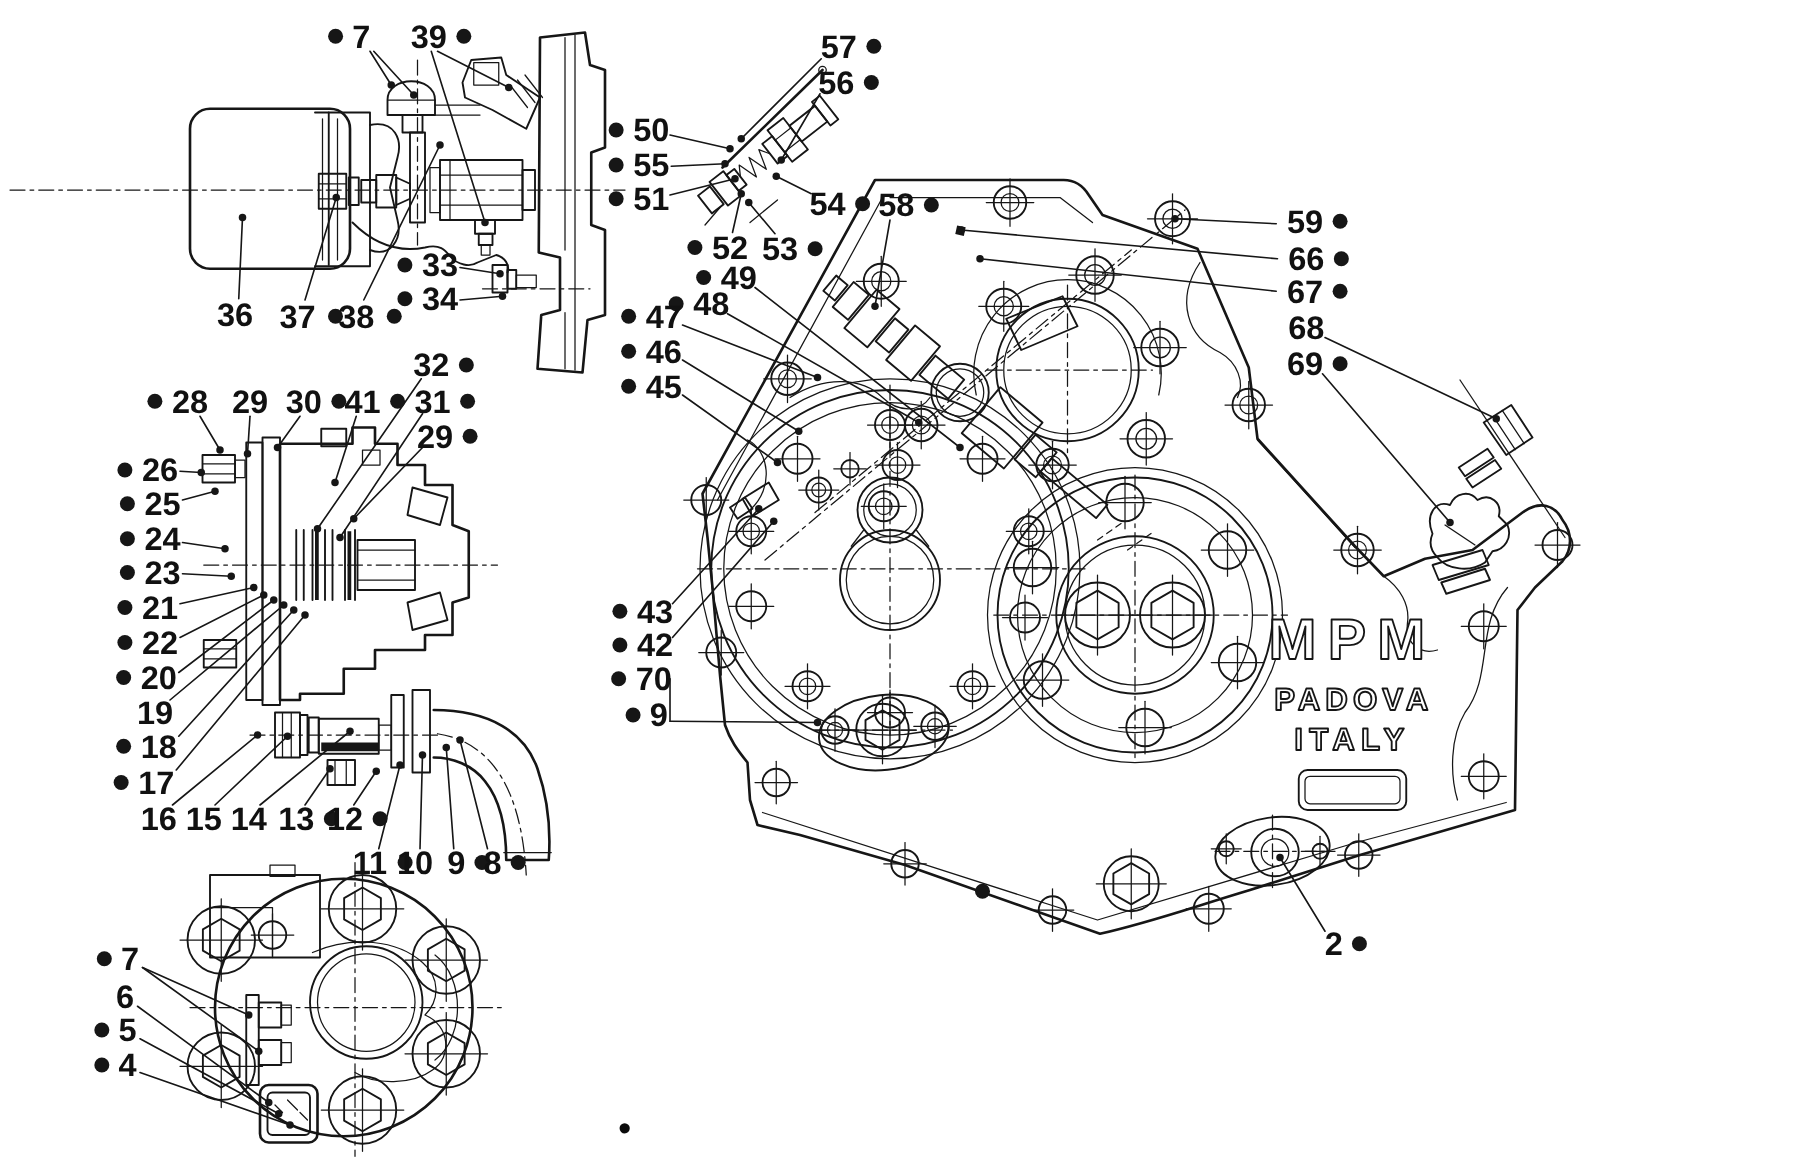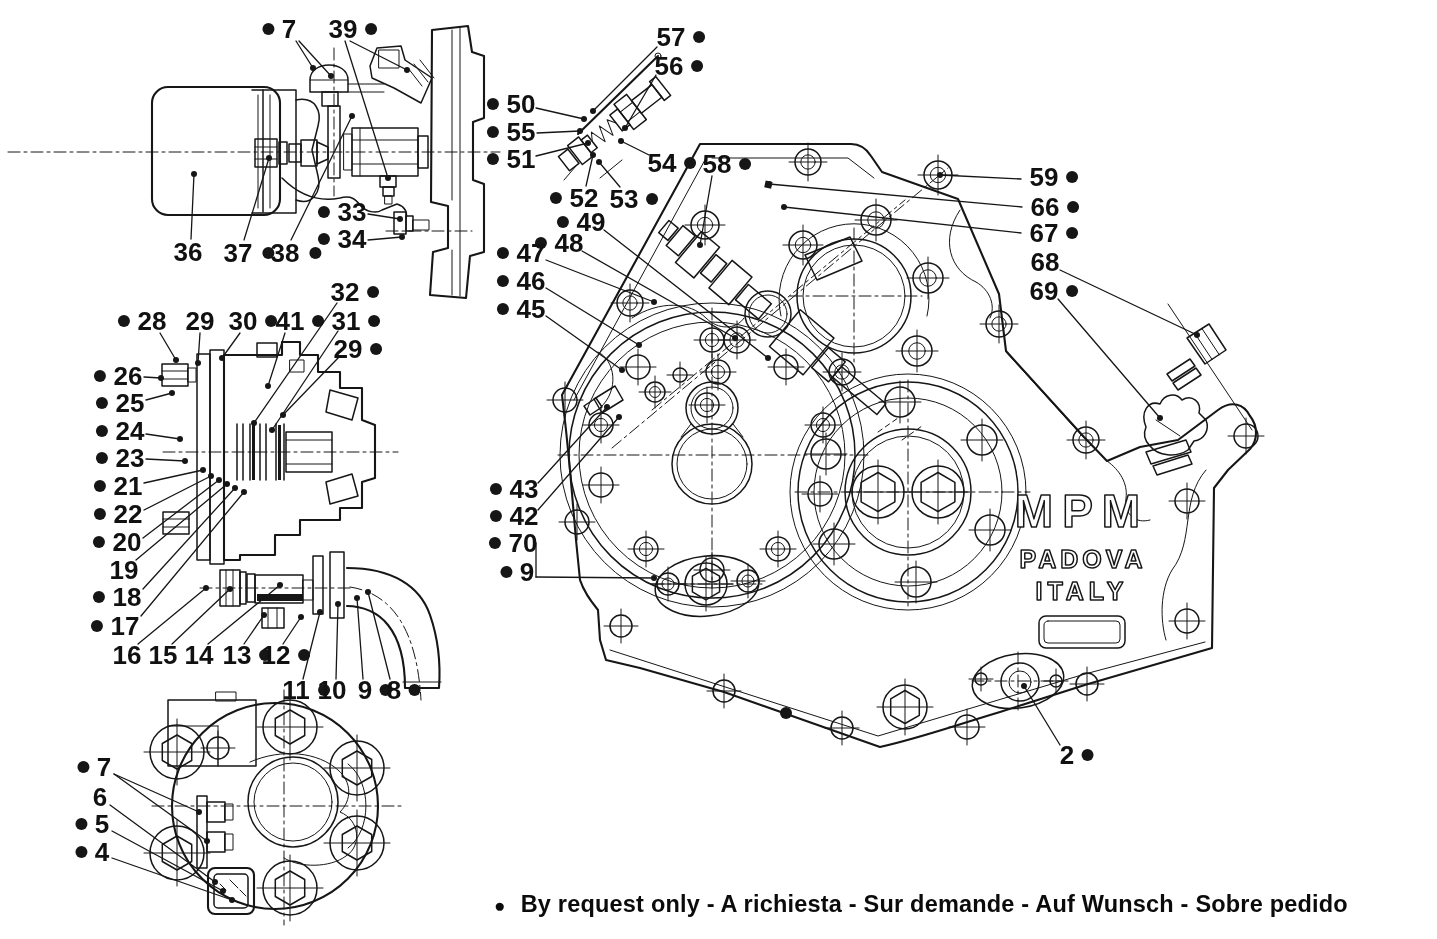--- a/index.html
+++ b/index.html
@@ -818,16 +818,15 @@
           <line x1="112" y1="858" x2="232" y2="900" class="ldr"></line>
           <circle cx="232" cy="900" r="3" class="f"></circle>
           <text x="102" y="852" class="lbl" font-size="26" text-anchor="middle" dominant-baseline="central">4</text>
           <circle cx="81.46000000000001" cy="852" r="6" class="f"></circle>
         </g>
       </g>
 </svg>
 
 <div class="footer">
   <span class="bull">●</span>
-  <span>By request only - A richiesta - Sur demande - Auf Wunsch - Sobre pedido</span>
 </div>
 
 </div>
 
 </body></html>

